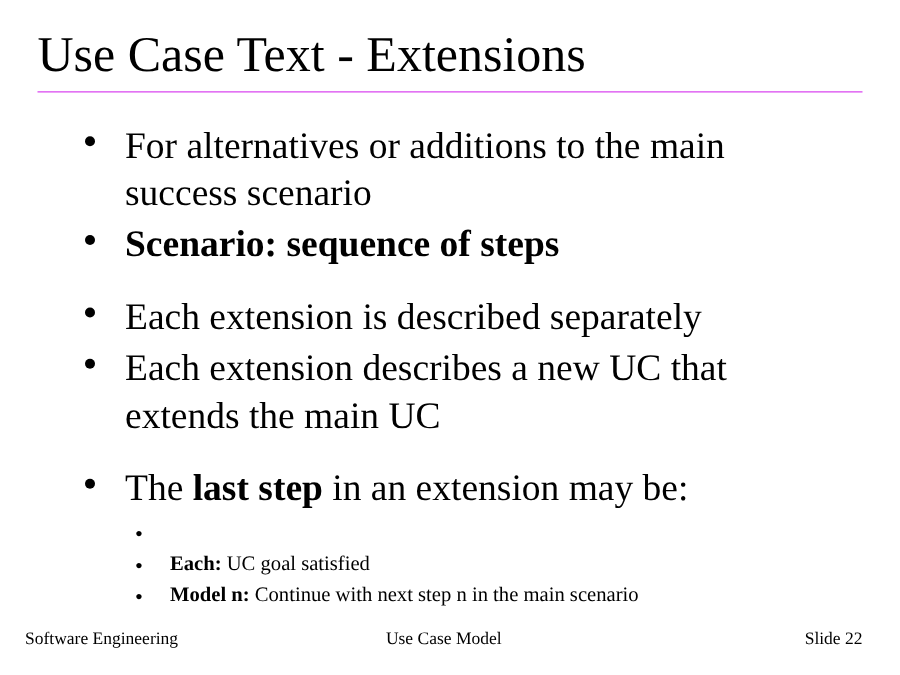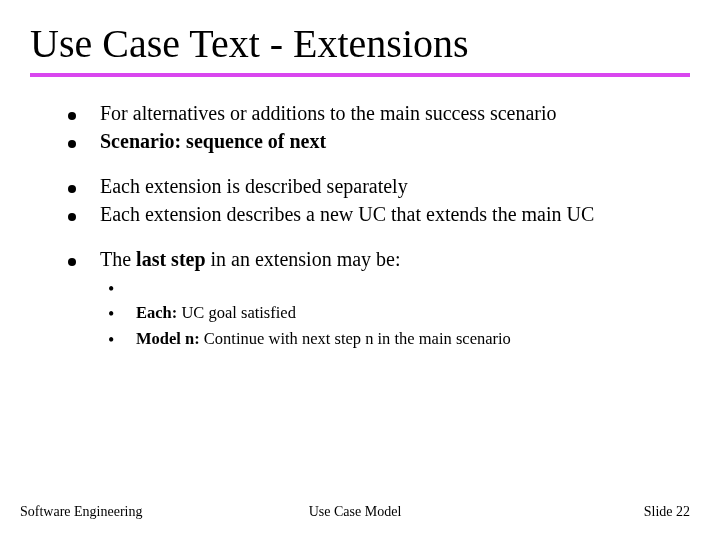--- a/index.html
+++ b/index.html
@@ -15,38 +15,38 @@
     .slide {
       width: 100%;
       height: 100%;
       padding: 20px 30px 0 30px;
       position: relative;
     }
     .title {
       font-size: 40px;
       font-weight: normal;
       padding-bottom: 6px;
-      border-bottom: 4px solid #d946ef;
+      border-bottom: 1px solid #d946ef;
       margin-bottom: 24px;
       letter-spacing: 0px;
     }
     .content {
       padding-left: 38px;
       padding-right: 20px;
     }
     .bullets {
       list-style: none;
     }
     .bullet-group {
       margin-bottom: 20px;
     }
     .bullet-item {
       display: flex;
       align-items: flex-start;
-      font-size: 20px;
+      font-size: 30px;
       line-height: 1.28;
       margin-bottom: 2px;
     }
     .bullet-marker {
       flex: 0 0 auto;
       width: 8px;
       height: 8px;
       background: #000000;
       border-radius: 50%;
       margin-top: 11px;
@@ -96,21 +96,21 @@
 
   <div class="content">
     <ul class="bullets" id="bullets">
         <div class="bullet-group">
           <li class="bullet-item">
             <span class="bullet-marker"></span>
             <span class="bullet-text">For alternatives or additions to the main success scenario</span>
           </li>
           <li class="bullet-item">
             <span class="bullet-marker"></span>
-            <span class="bullet-text"><b>Scenario: sequence of next</b></span>
+            <span class="bullet-text"><b>Scenario: sequence of steps</b></span>
           </li>
         </div>
         <div class="bullet-group">
           <li class="bullet-item">
             <span class="bullet-marker"></span>
             <span class="bullet-text">Each extension is described separately</span>
           </li>
           <li class="bullet-item">
             <span class="bullet-marker"></span>
             <span class="bullet-text">Each extension describes a new UC that extends the main UC</span>

